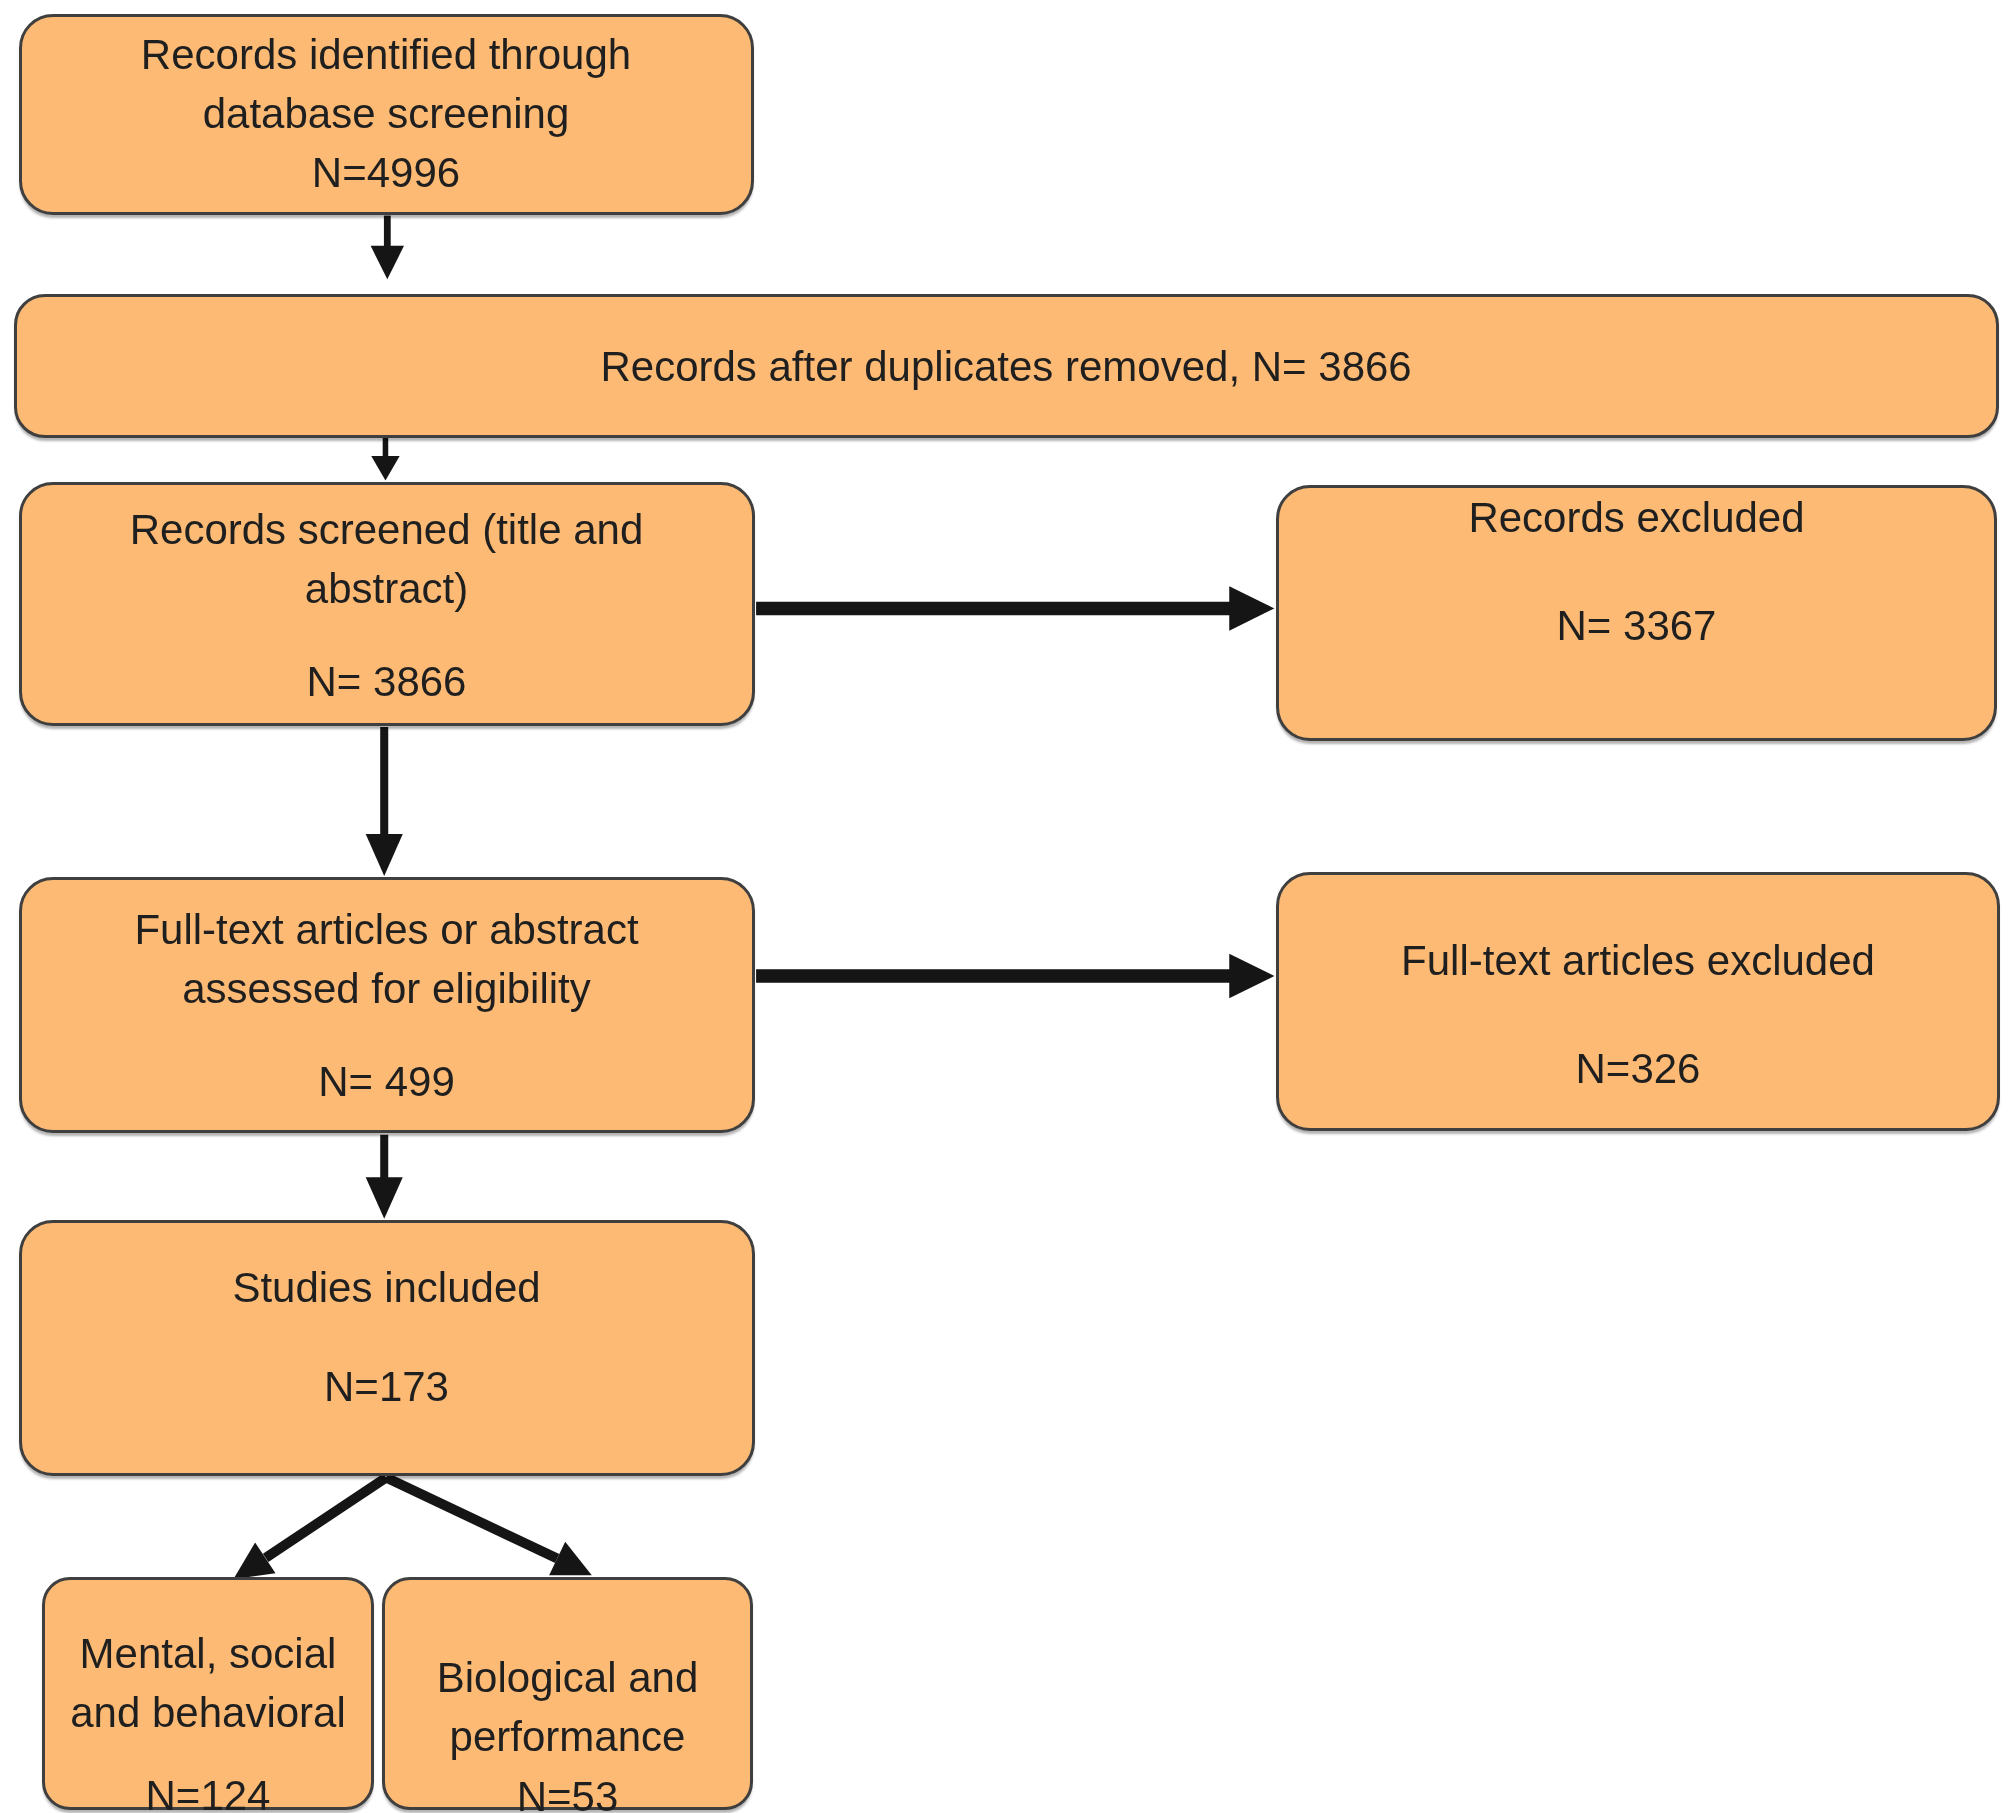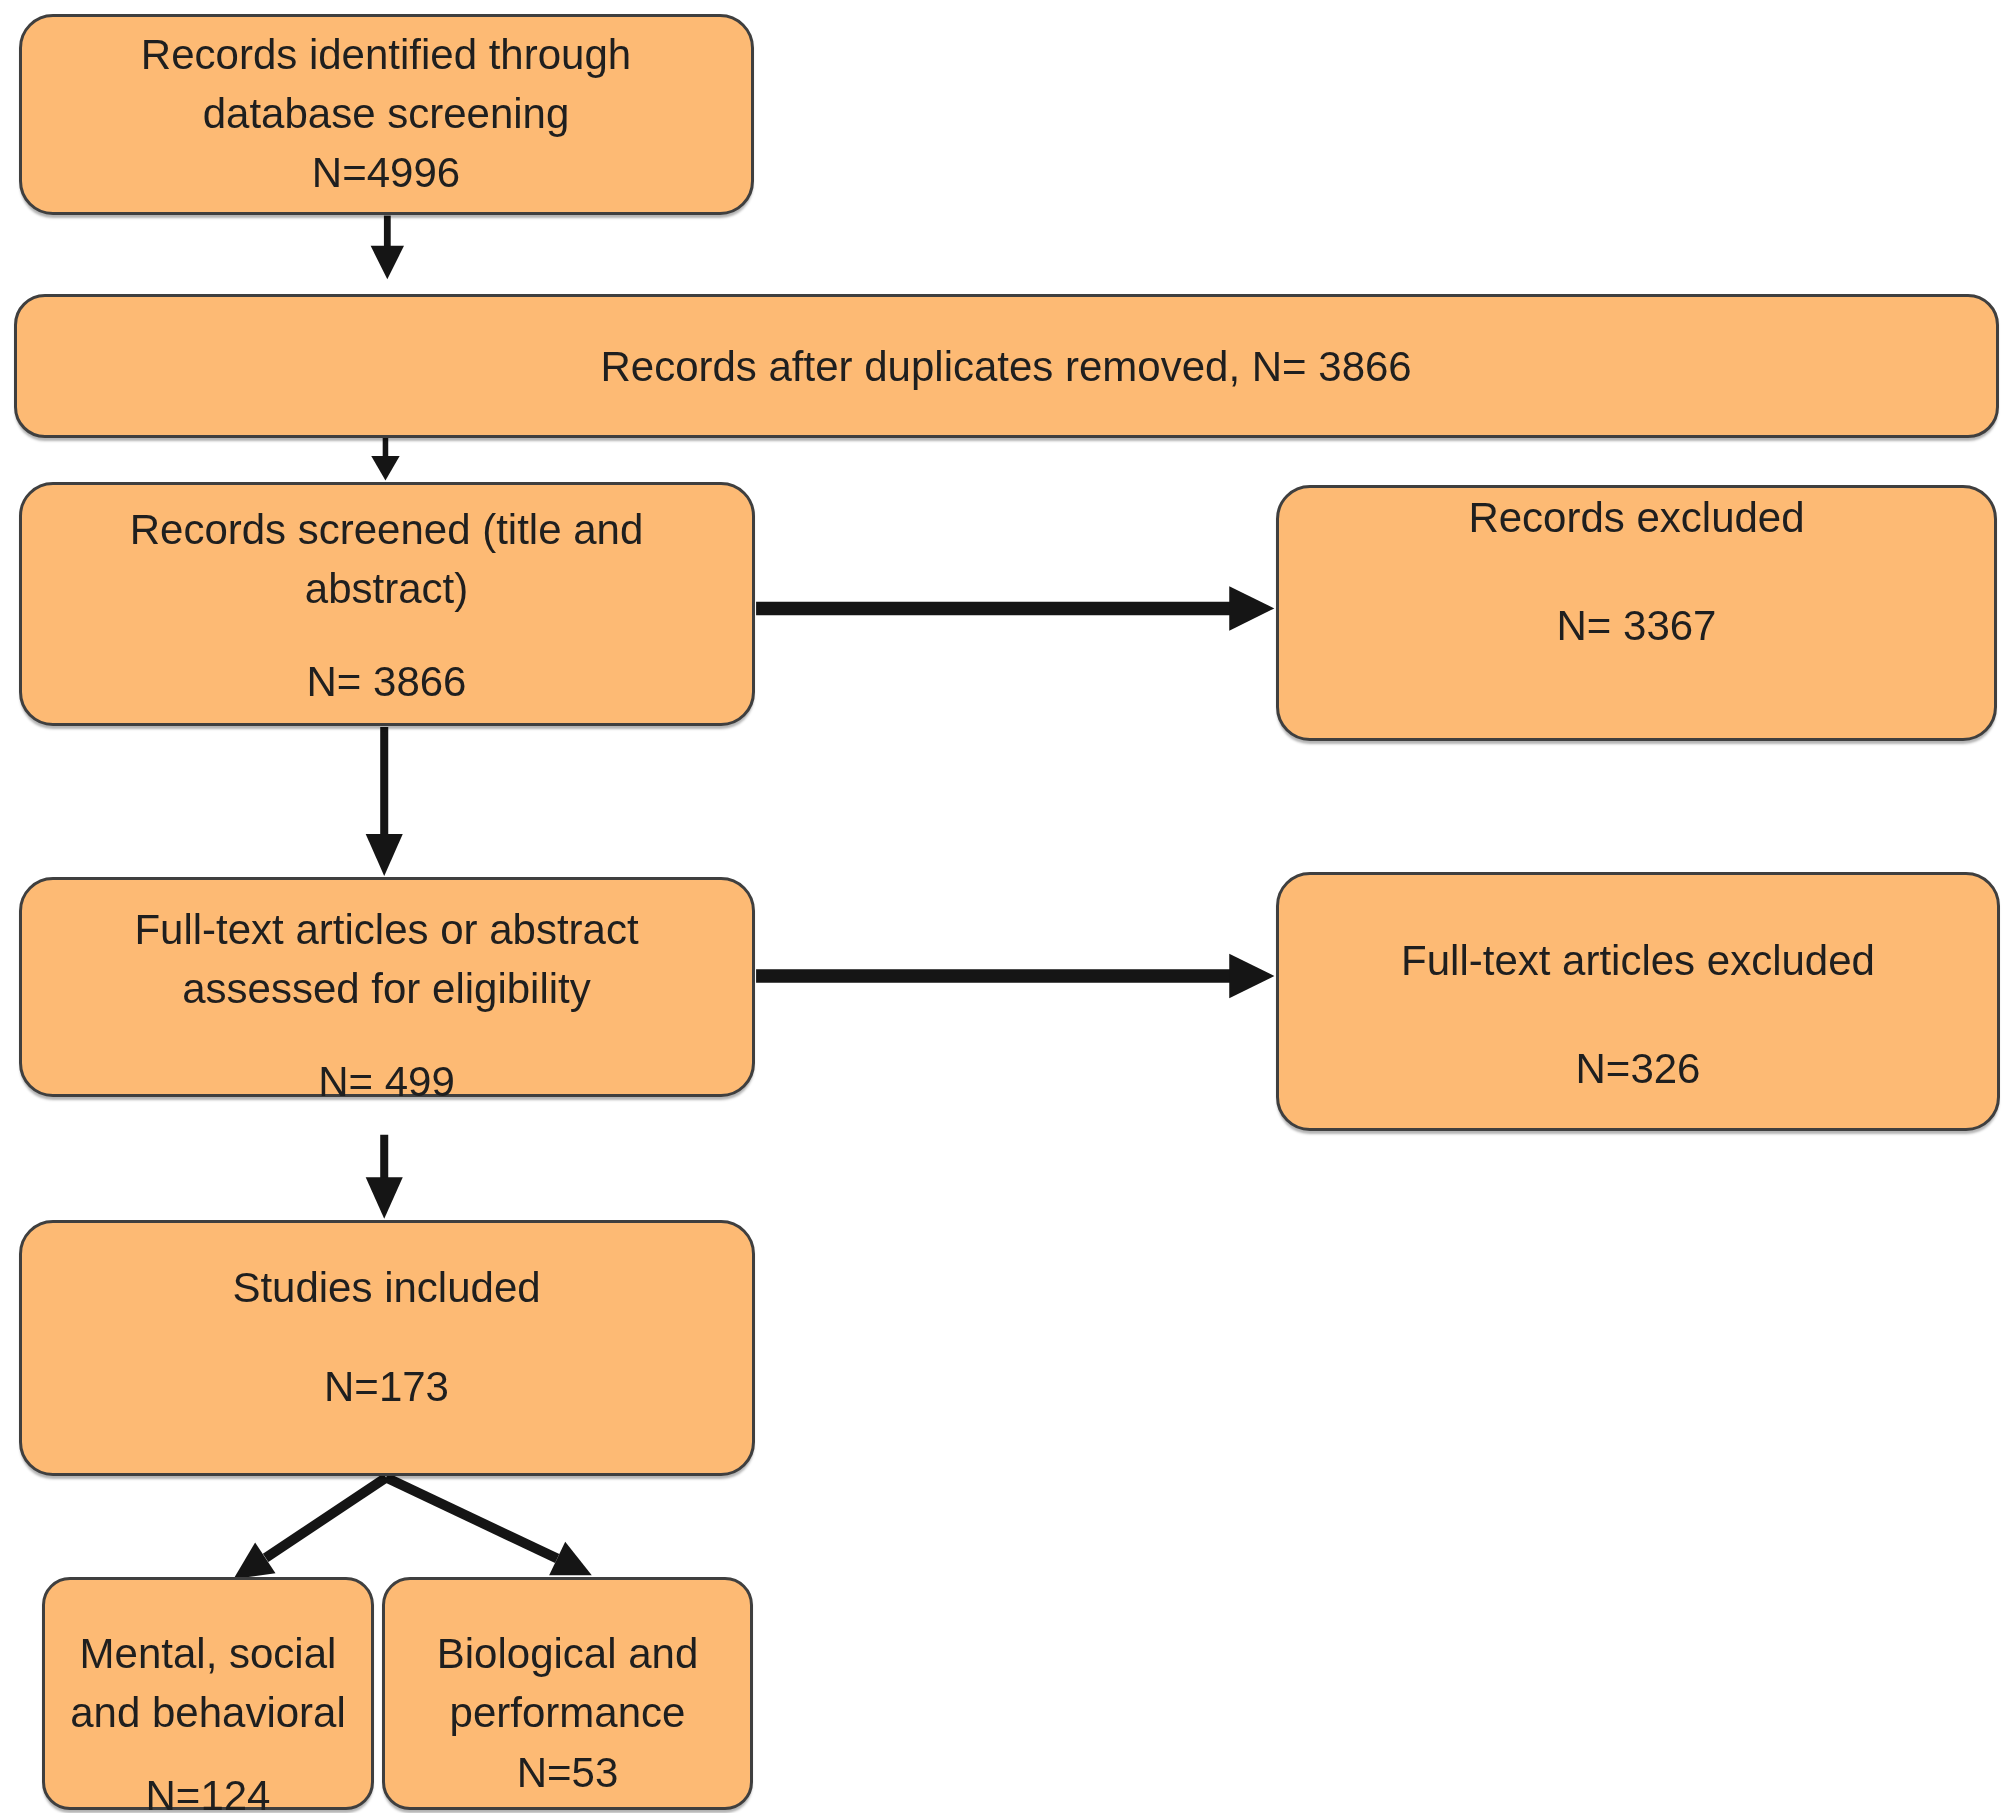--- a/index.html
+++ b/index.html
@@ -27,25 +27,25 @@
     line-height:59px;
     white-space:pre-line;
     padding:0 5px;
   }
   .box .title,.box .nvalue{display:block;width:100%;}
   
   #box-identified        {left:18.5px;   top:13.6px;   width:735px; height:201px; padding-top:8.6px;}
   #box-duplicates        {left:13.6px;   top:294px;  width:1985px; height:144px; justify-content:center; border-radius:31px;}
   #box-screened          {left:18.5px;   top:482px;  width:736px; height:244px; padding-top:15.4px;}
   #box-records-excluded  {left:1276px; top:485px;  width:721px; height:256px; }
-  #box-fulltext          {left:18.5px;   top:877px; width:736px; height:220px; padding-top:20px;}
+  #box-fulltext          {left:18.5px;   top:877px; width:736px; height:256px; padding-top:20px;}
   #box-fulltext-excluded {left:1276px; top:872px; width:724px; height:259px; padding-top:56px;}
   #box-included          {left:18.5px;   top:1220px; width:736px; height:256px; padding-top:35px;}
   #box-mental            {left:42px;   top:1577px; width:332px;  height:233px; padding-top:44px; border-radius:28px;}
-  #box-biological        {left:382px;  top:1577px; width:371px;  height:233px; padding-top:44px; border-radius:28px;}
+  #box-biological        {left:382px;  top:1577px; width:371px;  height:233px; padding-top:68px; border-radius:28px;}
   #box-screened          .nvalue{margin-top:34px;}
   #box-records-excluded  .nvalue{margin-top:49px;}
   #box-fulltext          .nvalue{margin-top:34px;}
   #box-fulltext-excluded .nvalue{margin-top:49px;}
   #box-included          .nvalue{margin-top:40px;}
   #box-mental            .nvalue{margin-top:24px;}
   #box-biological        .nvalue{margin-top:1.2px;}
   #arrows line{stroke:#151515;}
   #arrows polygon{fill:#151515;stroke:none;}
 </style>

